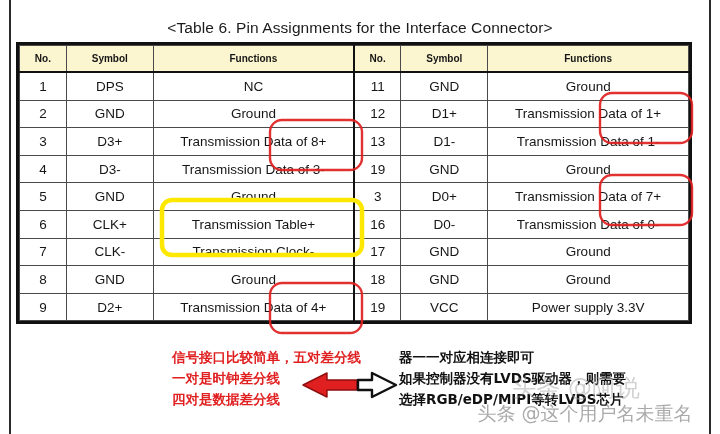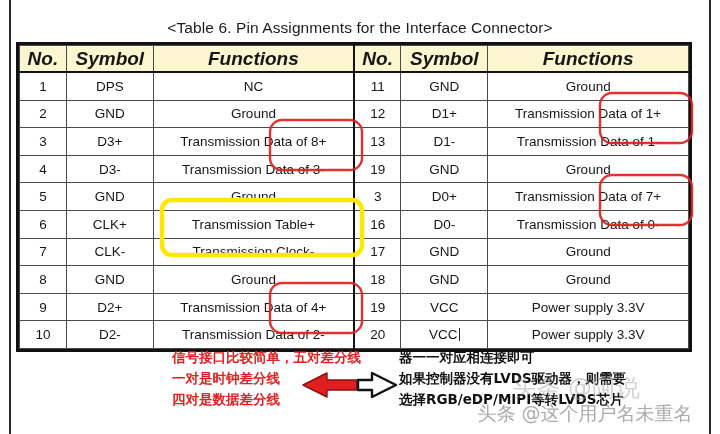--- a/index.html
+++ b/index.html
@@ -65,24 +65,23 @@
     font-size: 13.5px;
     color: #161616;
     padding: 0 2px;
     overflow: hidden;
     white-space: nowrap;
     background: #fff;
   }
   table.pin thead th {
     background: #fbf6cf;
     font-weight: bold;
-    font-size: 19px;
+    font-size: 10px;
     height: 25px;
     border-bottom: 2px solid #111;
-    font-style: italic;
   }
   
   table.pin .mid-sep { border-left: 2.5px solid #111; }
 </style>
 </head>
 <body>
 
 <div class="page-rule left"></div>
 <div class="page-rule right"></div>
 
@@ -174,28 +173,20 @@
           <td>Ground</td>
         </tr>
         <tr>
           <td>9</td>
           <td>D2+</td>
           <td><span>Transmission</span><span> Data of 4+</span></td>
           <td class="mid-sep">19</td>
           <td>VCC</td>
           <td>Power supply 3.3V</td>
         </tr>
-        <tr>
-          <td>10</td>
-          <td>D2-</td>
-          <td><span>Transmission</span><span> Data of 2-</span></td>
-          <td class="mid-sep">20</td>
-          <td>VCC<span style="display: inline-block; width: 1px; height: 13px; background: rgb(34, 34, 34); vertical-align: -2px; margin-left: 1px;"></span></td>
-          <td>Power supply 3.3V</td>
-        </tr>
       </tbody>
   </table>
 </div>
 
 <svg id="overlay" width="720" height="434" style="position:absolute;left:0;top:0;pointer-events:none;">
     <rect x="270" y="120" width="92" height="50" rx="12" ry="12" fill="none" stroke="#e02020" stroke-width="2.4" opacity="0.92"></rect>
     <rect x="270" y="283" width="92" height="50" rx="12" ry="12" fill="none" stroke="#e02020" stroke-width="2.4" opacity="0.92"></rect>
     <rect x="600" y="93" width="92" height="50" rx="12" ry="12" fill="none" stroke="#e02020" stroke-width="2.4" opacity="0.92"></rect>
     <rect x="600" y="175" width="92" height="50" rx="12" ry="12" fill="none" stroke="#e02020" stroke-width="2.4" opacity="0.92"></rect>
     <rect x="162" y="200" w="0" width="200" height="55" rx="10" ry="10" fill="none" stroke="#ffe800" stroke-width="4.5"></rect>

